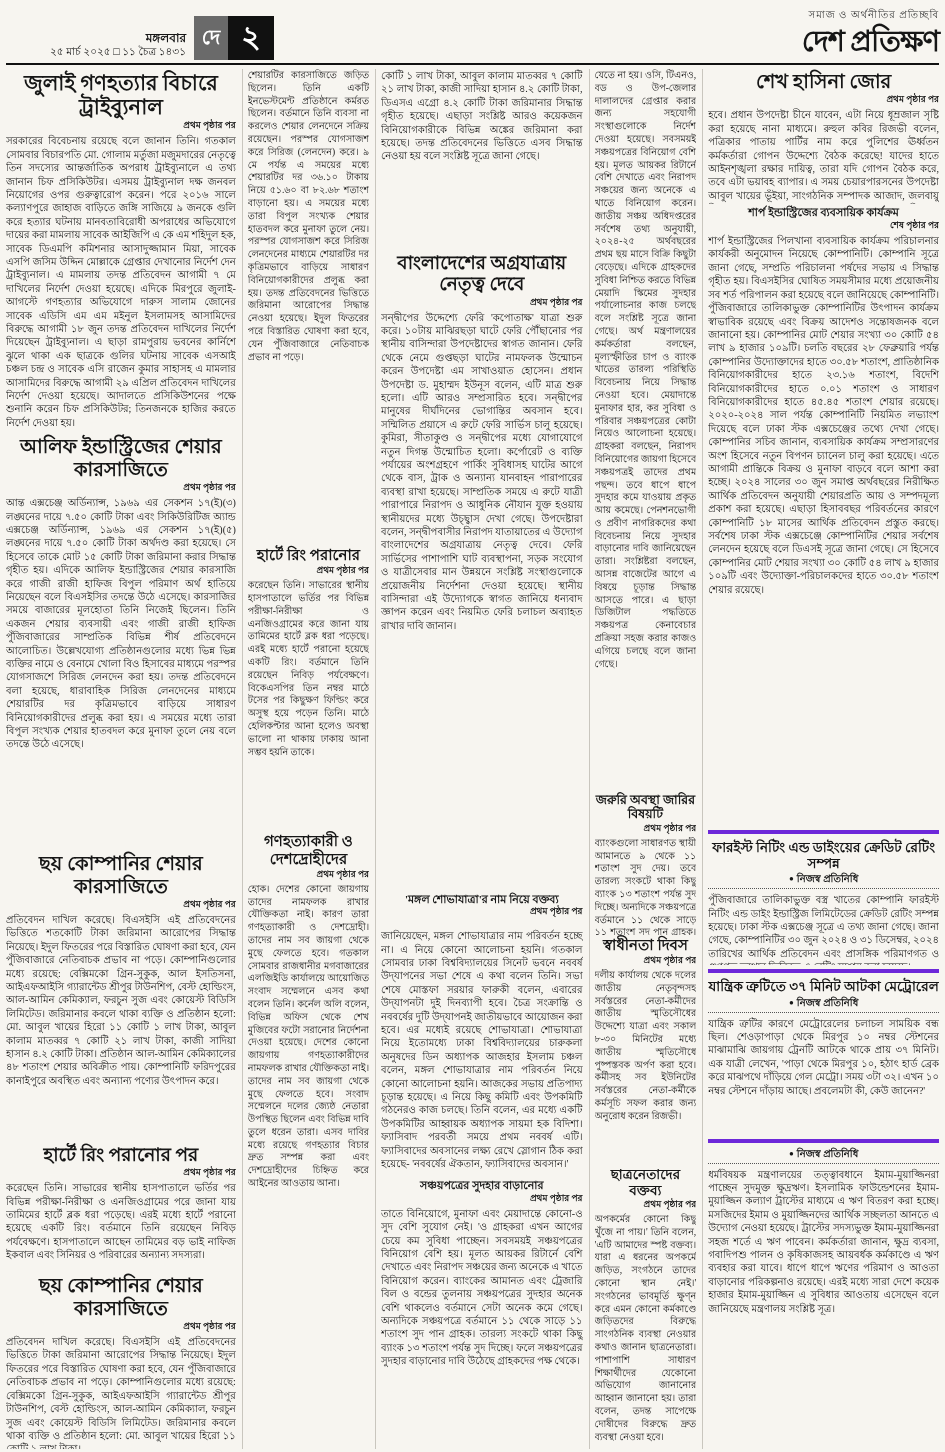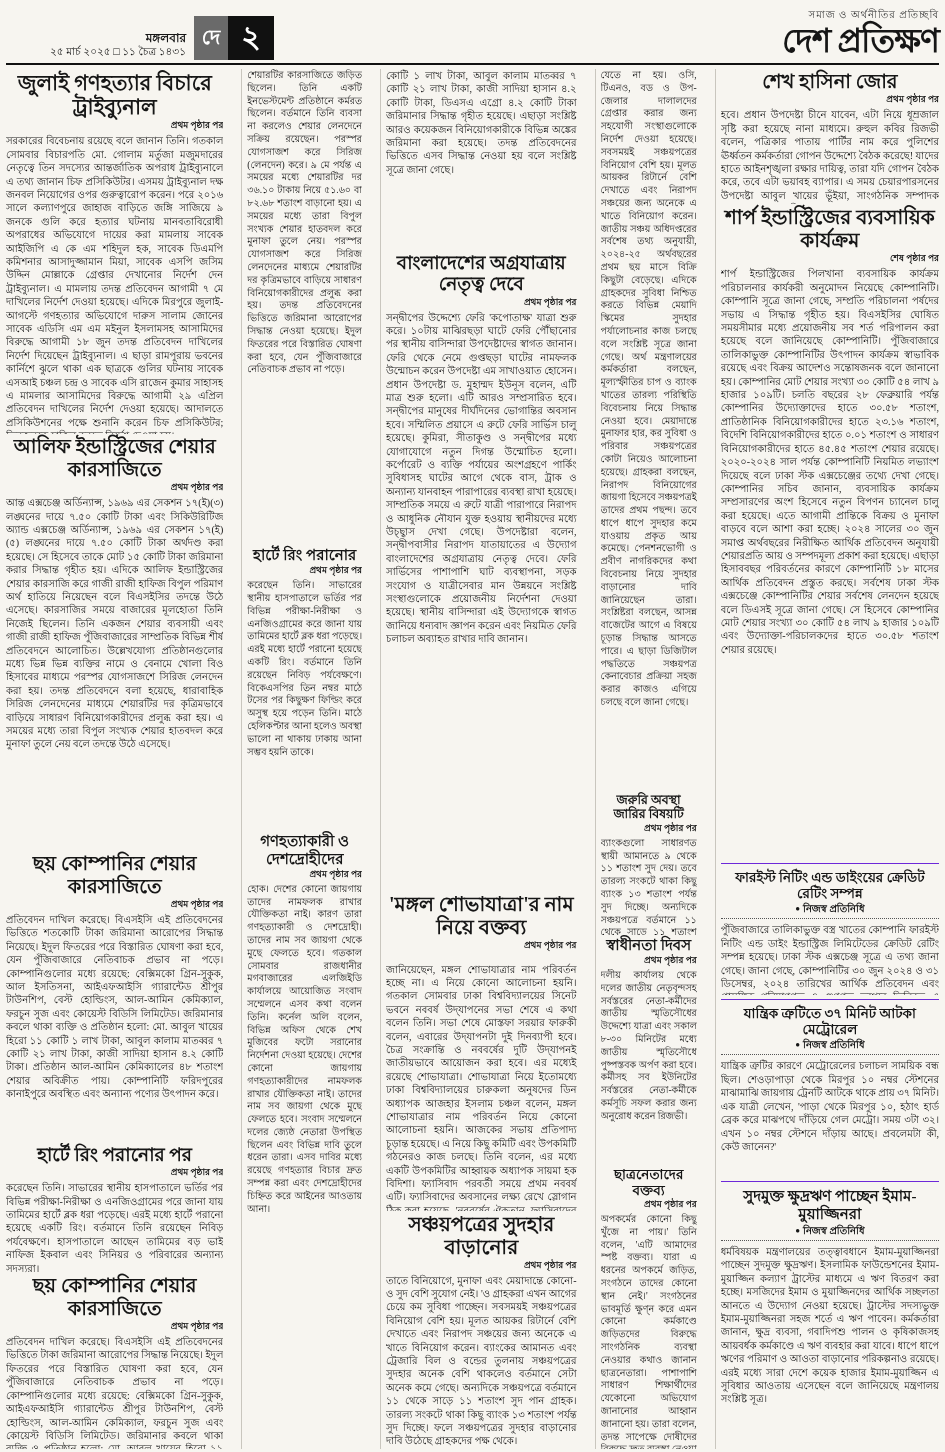--- a/index.html
+++ b/index.html
@@ -14,55 +14,55 @@
   .dateline{font-size:10.5px;line-height:13px;}
   .logo-gray{width:34px;height:44px;background:#6a6a6a;color:#fff;display:flex;
              align-items:center;justify-content:center;font-size:20px;font-weight:bold;
              margin-left:8px;}
   .logo-black{width:46px;height:44px;background:#111;color:#fff;display:flex;
               align-items:center;justify-content:center;font-size:30px;font-weight:bold;}
   .section-title{font-size:31px;font-weight:bold;margin:0 0 0 14px;line-height:40px;
                  letter-spacing:0;white-space:nowrap;}
   .masthead-wrap{margin-left:auto;text-align:right;padding-bottom:2px;}
   .masthead-tagline{font-size:10px;color:#333;letter-spacing:1px;}
-  .masthead{font-size:33px;font-weight:bold;line-height:34px;letter-spacing:-1px;
+  .masthead{font-size:29px;font-weight:bold;line-height:34px;letter-spacing:-1px;
             font-family:"Liberation Serif","DejaVu Serif",serif;}
   .head-rule{border-top:2.5px solid #111;margin-top:3px;}
 
   
-  .cols{display:flex;gap:18px;height:1380px;margin-top:4px;}
+  .cols{display:flex;gap:6px;height:1380px;margin-top:4px;}
   .col{height:100%;overflow:hidden;}
   .col + .col{border-left:1px solid #c9c6be;padding-left:5px;}
   .c1{width:235px;}
   .c2{width:124px;}
   .c3{width:206px;}
   .c4{width:104px;}
   .c5{width:236px;}
 
   .art{overflow:hidden;}
   .hl{font-weight:bold;text-align:center;margin:2px 0 1px 0;line-height:1.15;}
   .kick{font-weight:bold;text-align:right;font-size:9px;line-height:11px;margin-bottom:3px;}
   .byline{font-weight:bold;font-size:10px;line-height:14px;text-align:center;}
   .byline .dot{font-size:8px;vertical-align:1px;margin-right:3px;}
   .dotted{border-bottom:1px dotted #555;margin:2px 0 4px 0;}
-  .tsep{border-top:1px solid #6d28d9;padding-top:4px;margin-top:4px;}
+  .tsep{border-top:4px solid #6d28d9;padding-top:4px;margin-top:4px;}
   .body{font-size:10px;line-height:13.4px;text-align:justify;overflow:hidden;
         word-break:break-word;}
   .c2 .body,.c4 .body{font-size:9.5px;line-height:12.8px;}
 
   
   .h-c1a1{height:300px;} .h-c1a2{height:355px;} .h-c1a3{height:230px;}
   .h-c1a4{height:92px;}  .h-c1a5{height:118px;}
   .h-c2c{height:476px;}  .h-c2a1{height:252px;} .h-c2a2{height:560px;}
   .h-c3c{height:182px;}  .h-c3a1{height:580px;} .h-c3a2{height:248px;margin-top:12px;} .h-c3a3{height:250px;}
   .h-c4c{height:722px;}  .h-c4a1{height:98px;}  .h-c4a2{height:196px;} .h-c4a3{height:240px;}
   .h-c5a1{height:96px;}  .h-c5a2{height:592px;} .h-c5a3{height:72px;}
   .h-c5a4{height:118px;} .h-c5a5{height:230px;}
 
-  .s22{font-size:21px;} .s19{font-size:18.5px;} .s17{font-size:20px;}
+  .s22{font-size:21px;} .s19{font-size:18.5px;} .s17{font-size:11px;}
   .s15{font-size:15px;} .s14{font-size:13.5px;} .s13{font-size:12.5px;} .s20{font-size:19.5px;}
 </style>
 </head>
 <body>
 
 <div class="page">
 
   <header>
     <div class="dateblock">
       <div class="weekday">মঙ্গলবার</div>
@@ -186,21 +186,20 @@
       </article>
       <article class="art tsep">
         <h2 class="hl s14">যান্ত্রিক ত্রুটিতে ৩৭ মিনিট আটকা মেট্রোরেল</h2>
         <div class="byline">
           <span class="dot">●</span><span>নিজস্ব প্রতিনিধি</span>
         </div>
         <div class="dotted"></div>
         <div class="body h-c5a4">যান্ত্রিক ত্রুটির কারণে মেট্রোরেলের চলাচল সাময়িক বন্ধ ছিল। শেওড়াপাড়া থেকে মিরপুর ১০ নম্বর স্টেশনের মাঝামাঝি জায়গায় ট্রেনটি আটকে থাকে প্রায় ৩৭ মিনিট। এক যাত্রী লেখেন, 'পাড়া থেকে মিরপুর ১০, হঠাৎ হার্ড ব্রেক করে মাঝপথে দাঁড়িয়ে গেল মেট্রো। সময় ৩টা ৩২। এখন ১০ নম্বর স্টেশনে দাঁড়ায় আছে। প্রবলেমটা কী, কেউ জানেন?'</div>
       </article>
       <article class="art tsep">
-        <h2 class="hl s15">সুদমুক্ত ক্ষুদ্রঋণ পাচ্ছেন ইমাম-মুয়াজ্জিনরা</h2>
         <div class="byline">
           <span class="dot">●</span><span>নিজস্ব প্রতিনিধি</span>
         </div>
         <div class="dotted"></div>
         <div class="body h-c5a5">ধর্মবিষয়ক মন্ত্রণালয়ের তত্ত্বাবধানে ইমাম-মুয়াজ্জিনরা পাচ্ছেন সুদমুক্ত ক্ষুদ্রঋণ। ইসলামিক ফাউন্ডেশনের ইমাম-মুয়াজ্জিন কল্যাণ ট্রাস্টের মাধ্যমে এ ঋণ বিতরণ করা হচ্ছে। মসজিদের ইমাম ও মুয়াজ্জিনদের আর্থিক সচ্ছলতা আনতে এ উদ্যোগ নেওয়া হয়েছে। ট্রাস্টের সদস্যভুক্ত ইমাম-মুয়াজ্জিনরা সহজ শর্তে এ ঋণ পাবেন। কর্মকর্তারা জানান, ক্ষুদ্র ব্যবসা, গবাদিপশু পালন ও কৃষিকাজসহ আয়বর্ধক কর্মকাণ্ডে এ ঋণ ব্যবহার করা যাবে। ধাপে ধাপে ঋণের পরিমাণ ও আওতা বাড়ানোর পরিকল্পনাও রয়েছে। এরই মধ্যে সারা দেশে কয়েক হাজার ইমাম-মুয়াজ্জিন এ সুবিধার আওতায় এসেছেন বলে জানিয়েছে মন্ত্রণালয় সংশ্লিষ্ট সূত্র।</div>
       </article>
     </section>
 
   </main>
 </div>

